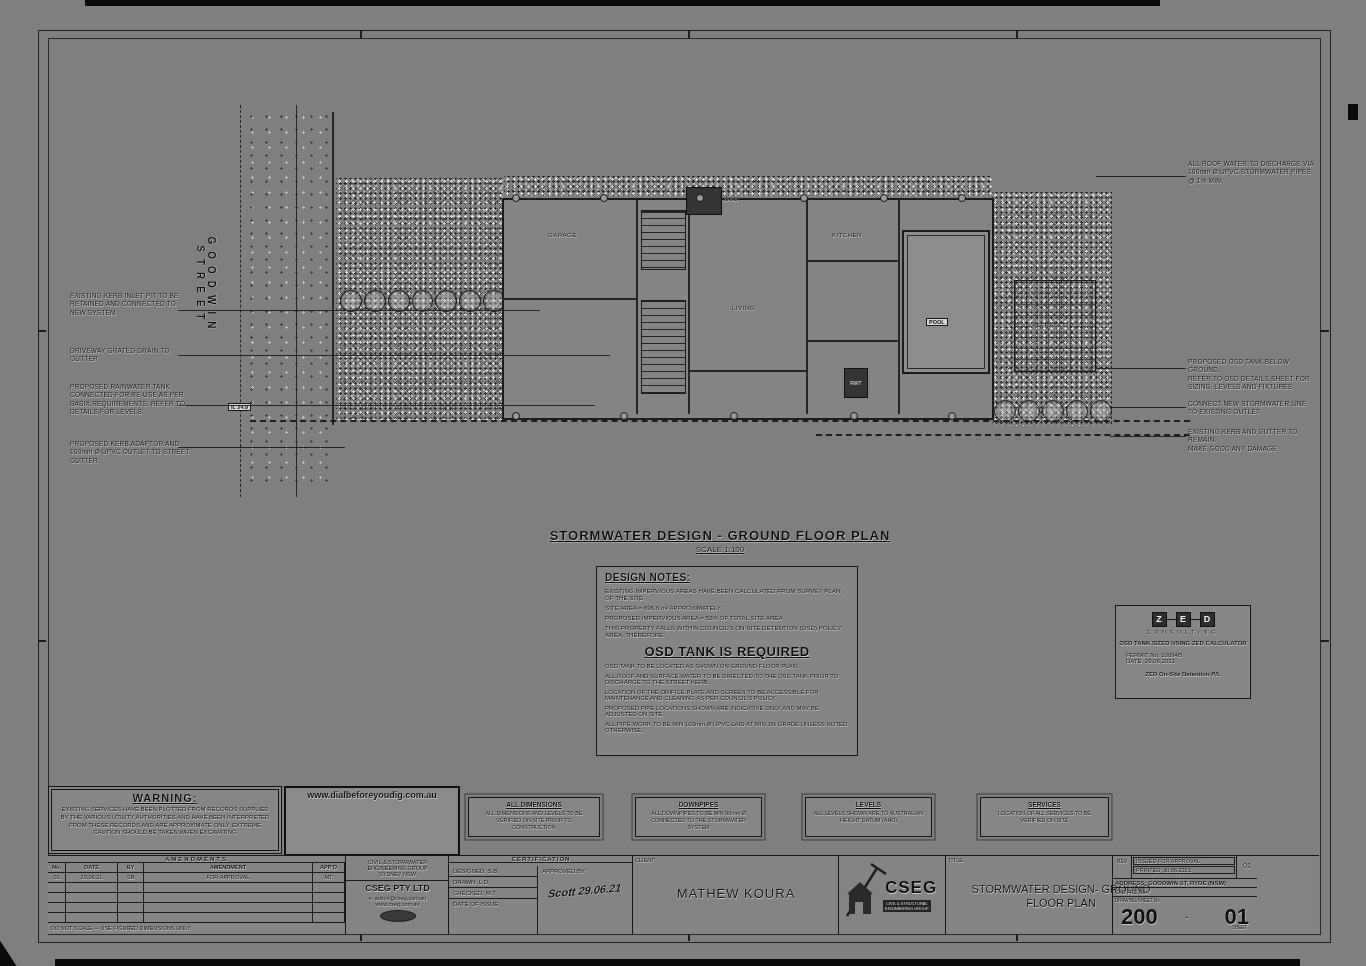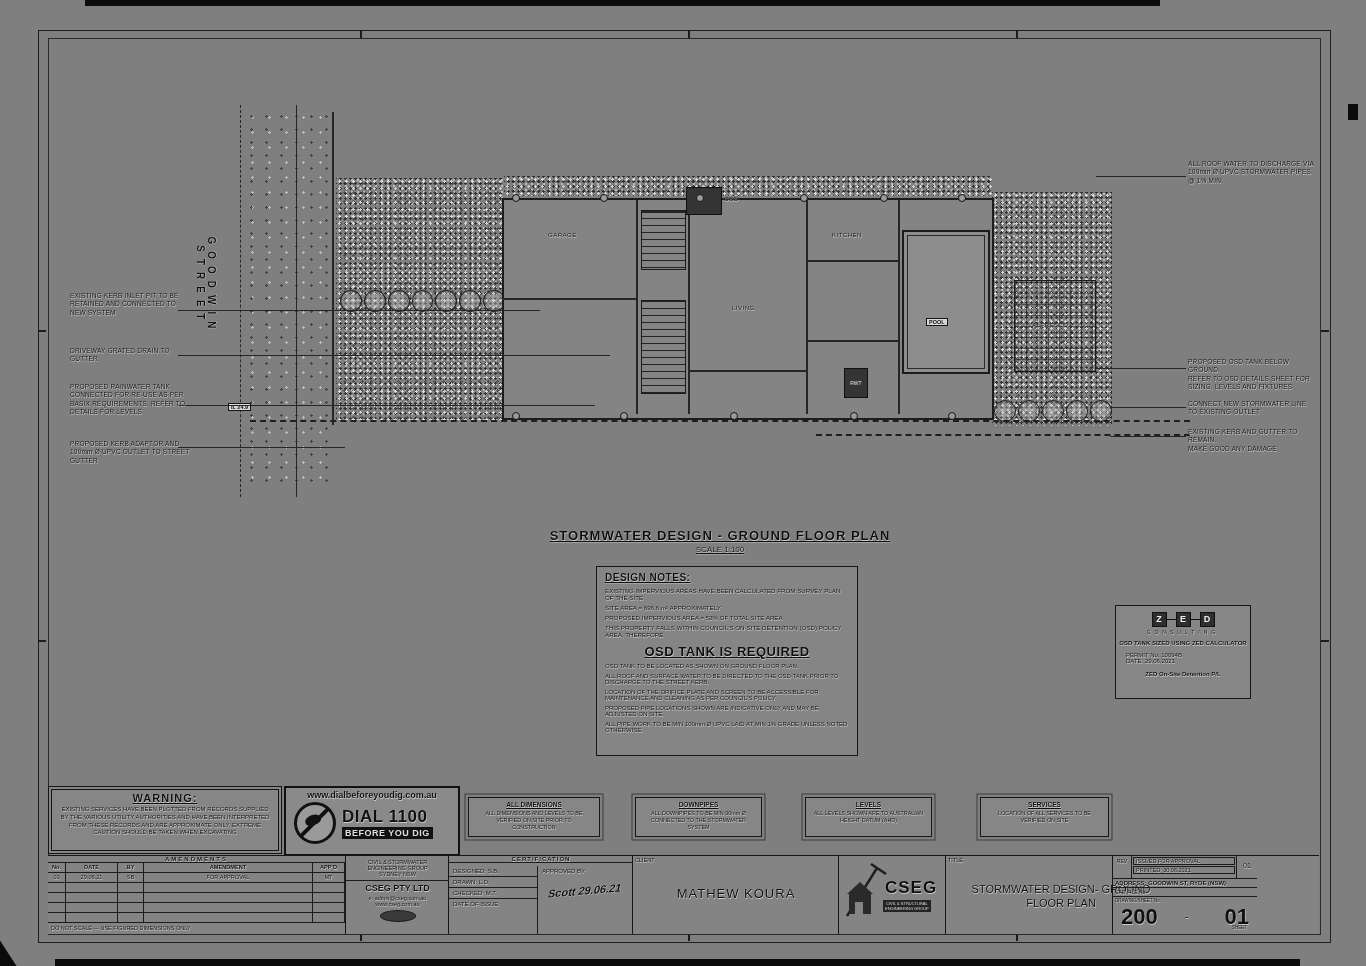--- a/index.html
+++ b/index.html
@@ -199,30 +199,20 @@
   <div class="txt" style="font-size:6px;font-weight:bold;margin-top:7px;">ZED On-Site Detention P/L</div>
 </div>
 
 <div class="abs" style="left:48px;top:786px;width:232px;height:66px;border:1.5px solid #141414;box-shadow:inset 0 0 0 2px #868686, inset 0 0 0 3px #141414;background:#868686;text-align:center;">
   <div class="txt" style="font-size:11px;font-weight:bold;text-decoration:underline;letter-spacing:1px;margin-top:5px;">WARNING:</div>
   <div class="txt" style="font-size:6px;line-height:1.3;padding:2px 10px;">EXISTING SERVICES HAVE BEEN PLOTTED FROM RECORDS SUPPLIED BY THE VARIOUS UTILITY AUTHORITIES AND HAVE BEEN INTERPRETED FROM THESE RECORDS AND ARE APPROXIMATE ONLY. EXTREME CAUTION SHOULD BE TAKEN WHEN EXCAVATING</div>
 </div>
 
 <div class="abs" style="left:284px;top:786px;width:172px;height:66px;border:2px solid #111;background:#8a8a8a;">
   <div class="txt" style="font-size:9px;font-weight:bold;text-align:center;margin-top:2px;">www.dialbeforeyoudig.com.au</div>
-  <div style="display:flex;align-items:center;margin-top:2px;">
-    <span style="position:relative;width:36px;height:36px;border:3px solid #111;border-radius:50%;margin-left:8px;display:inline-block;background:#9a9a9a;">
-      <span style="position:absolute;left:8px;top:10px;width:16px;height:10px;background:#111;border-radius:50% 50% 40% 40%;transform:rotate(-20deg);"></span>
-      <span style="position:absolute;left:-2px;top:15px;width:40px;height:4px;background:#111;transform:rotate(-45deg);"></span>
-    </span>
-    <span style="margin-left:6px;">
-      <span class="txt" style="display:block;font-size:17px;font-weight:bold;letter-spacing:0.5px;">DIAL 1100</span>
-      <span style="display:block;background:#111;color:#ddd;font-size:9px;font-weight:bold;text-align:center;padding:1px 3px;letter-spacing:0.5px;">BEFORE YOU DIG</span>
-    </span>
-  </div>
 </div>
 
 <div class="abs nb" style="left:468px;top:797px;width:130px;height:38px;">
   <div class="txt nb-title">ALL DIMENSIONS</div>
   <div class="txt nb-body">ALL DIMENSIONS AND LEVELS TO BE VERIFIED ON SITE PRIOR TO CONSTRUCTION</div>
 </div>
 <div class="abs nb" style="left:635px;top:797px;width:125px;height:38px;">
   <div class="txt nb-title">DOWNPIPES</div>
   <div class="txt nb-body">ALL DOWNPIPES TO BE MIN 90mm Ø CONNECTED TO THE STORMWATER SYSTEM</div>
 </div>

